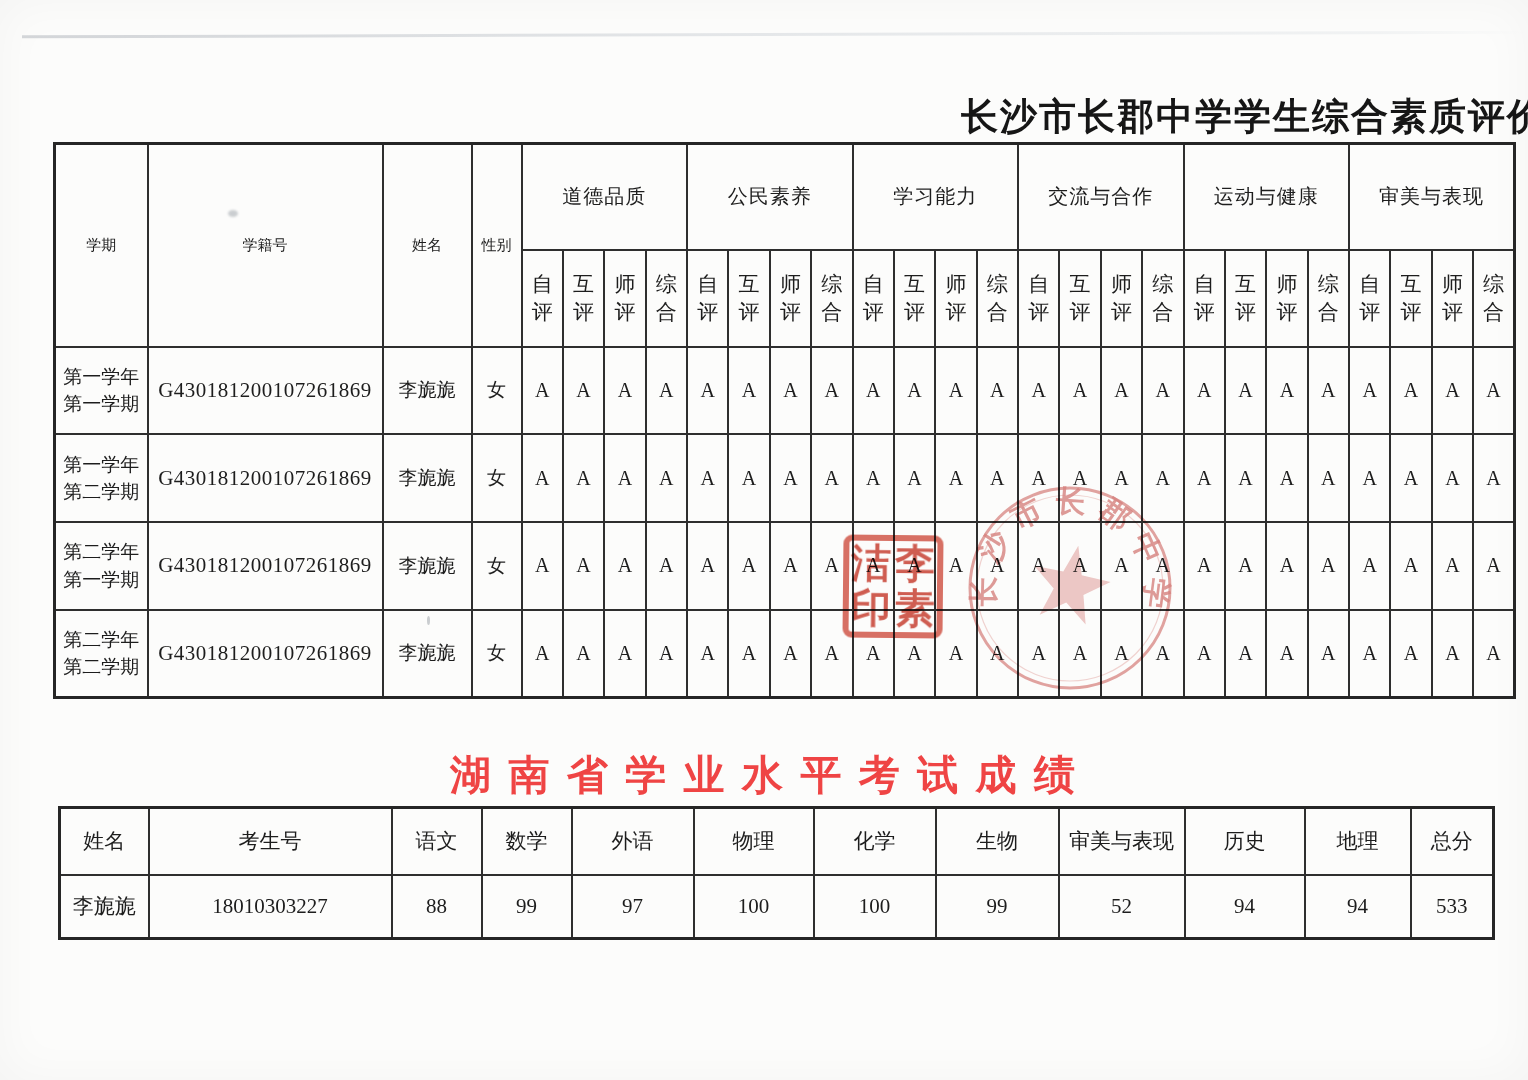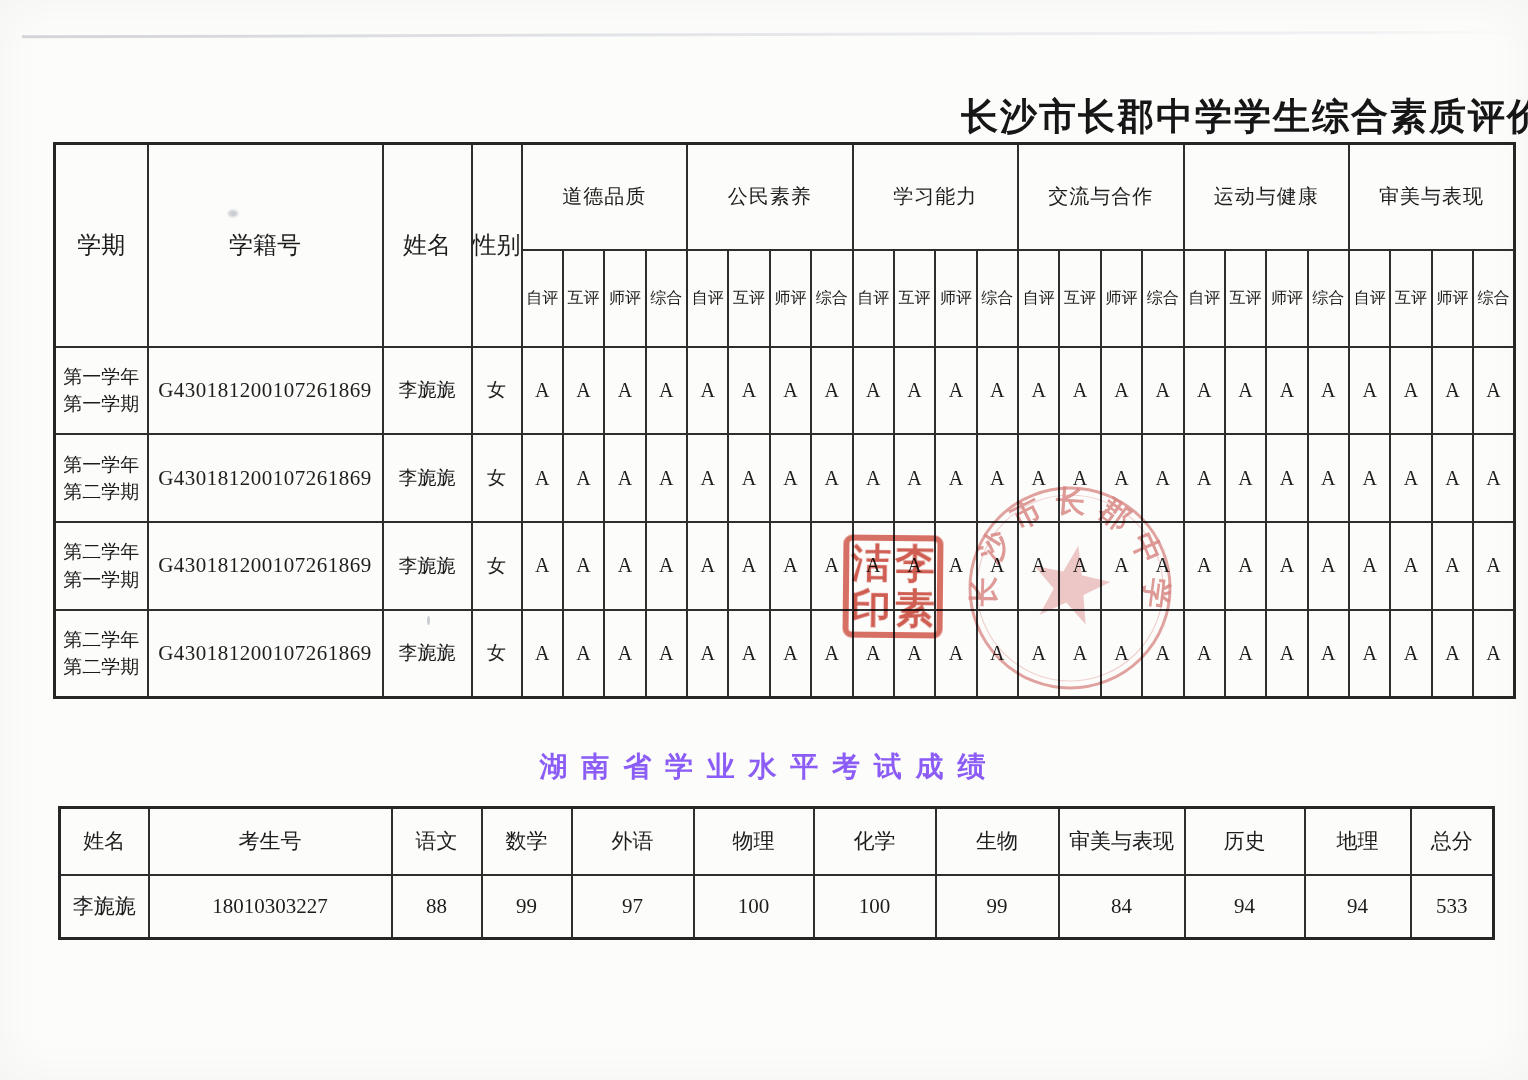--- a/index.html
+++ b/index.html
@@ -20,34 +20,34 @@
   .speck.s2{left:427px;top:616px;width:3px;height:9px;filter:blur(.5px);}
 
   .title1{
     position:absolute;top:74px;left:0;width:100%;margin:18px;
     text-align:right;font-family:"Liberation Sans","DejaVu Sans",sans-serif;
     font-size:37px;font-weight:bold;letter-spacing:2px;color:#161616;
   }
   .title2{
     position:absolute;top:748px;left:0;width:100%;margin:0;
     text-align:center;font-family:"Liberation Sans","DejaVu Sans",sans-serif;
-    font-size:28px;font-weight:bold;letter-spacing:3px;color:#8b5cf6;
+    font-size:41px;font-weight:bold;letter-spacing:3px;color:#ef4444;
   }
 
   table{border-collapse:collapse;table-layout:fixed;}
   th,td{border:2px solid #2e2e2e;text-align:center;vertical-align:middle;
         padding:0;overflow:hidden;font-weight:normal;}
   .eval-wrap{position:absolute;left:53px;top:142px;}
   .eval{width:1463px;height:557px;border:3px solid #262626;}
   .eval .cat-row{height:106px;}
   .eval .sub-row{height:97px;}
   .eval tbody tr{height:68px;}
-  .eval th{font-size:24px;}
+  .eval th{font-size:15px;}
   .eval .cat-th{font-size:20px;letter-spacing:1px;}
-  .eval .sub-th{font-size:16px;letter-spacing:0;text-align:center;}
+  .eval .sub-th{font-size:21px;letter-spacing:0;text-align:center;}
   .eval td{font-size:19px;}
   .eval td.semester{white-space:pre-line;line-height:1.45;font-size:19px;}
   .eval td.sid{font-size:21px;letter-spacing:.5px;margin-left:30px;}
   .eval td.grade{font-size:20px;}
 
   .exam-wrap{position:absolute;left:58px;top:806px;}
   .exam{width:1434px;height:131px;border:3px solid #262626;}
   .exam thead tr{height:67px;}
   .exam tbody tr{height:64px;}
   .exam th{font-size:21px;}
@@ -295,21 +295,21 @@
       <tbody>
           <tr id="exam-row">
             <td>李旎旎</td>
             <td>18010303227</td>
             <td>88</td>
             <td>99</td>
             <td>97</td>
             <td>100</td>
             <td>100</td>
             <td>99</td>
-            <td>84</td>
+            <td>52</td>
             <td>94</td>
             <td>94</td>
             <td>533</td>
           </tr>
         </tbody>
     </table>
   </div>
 
   <div class="square-seal stamp">
     <span>洁</span>

